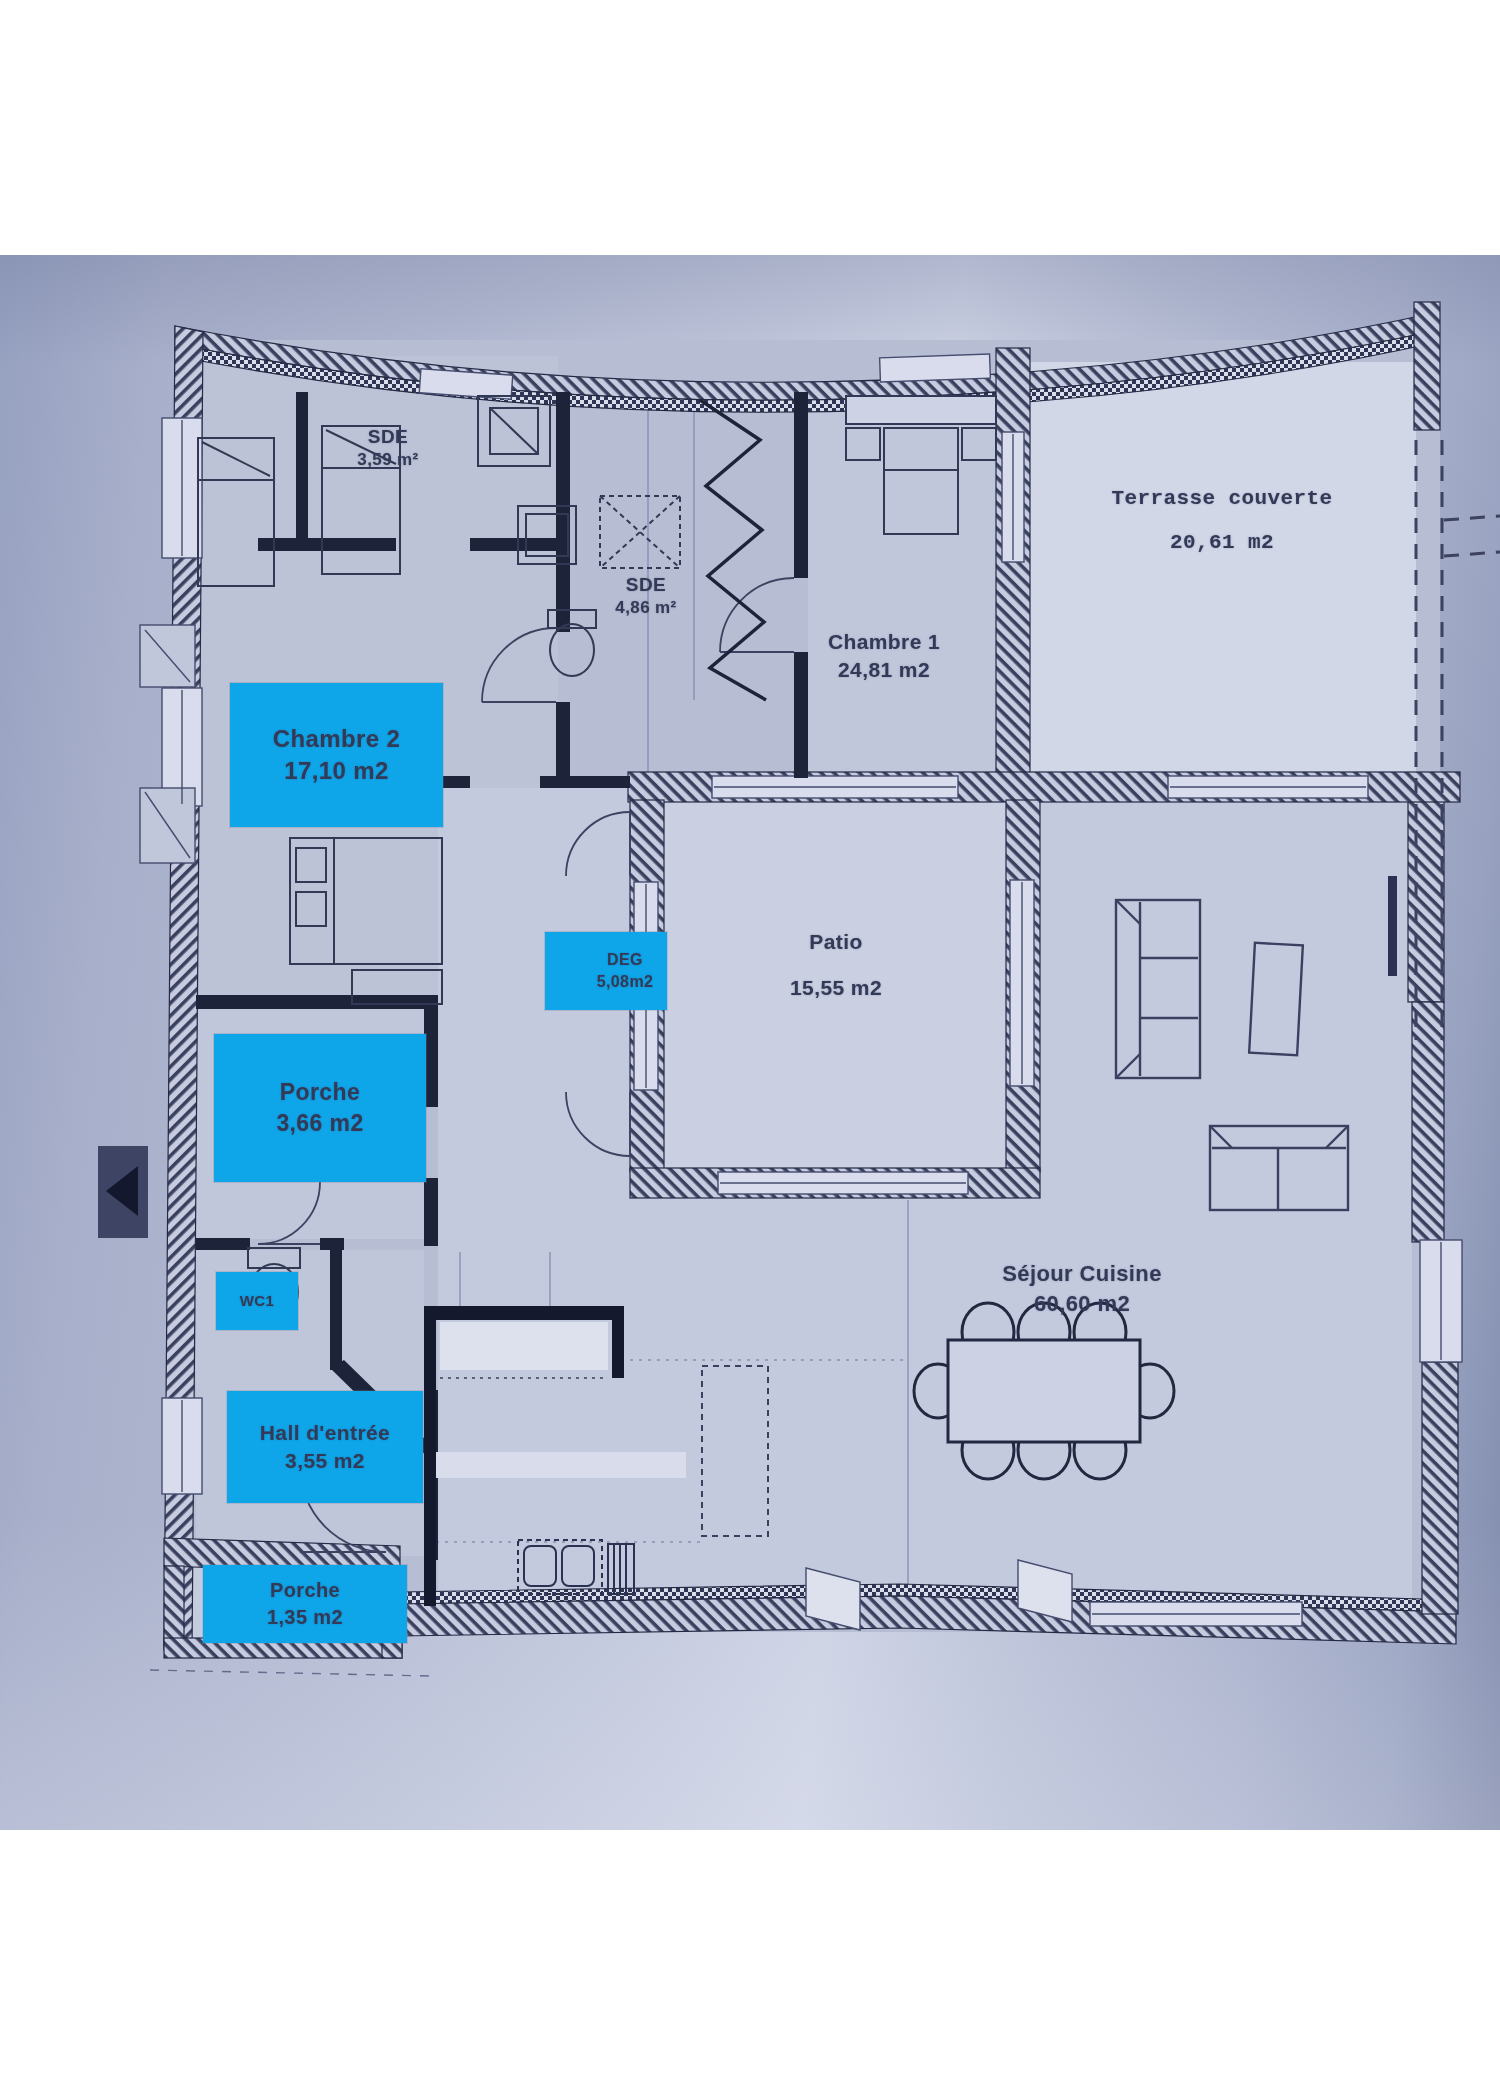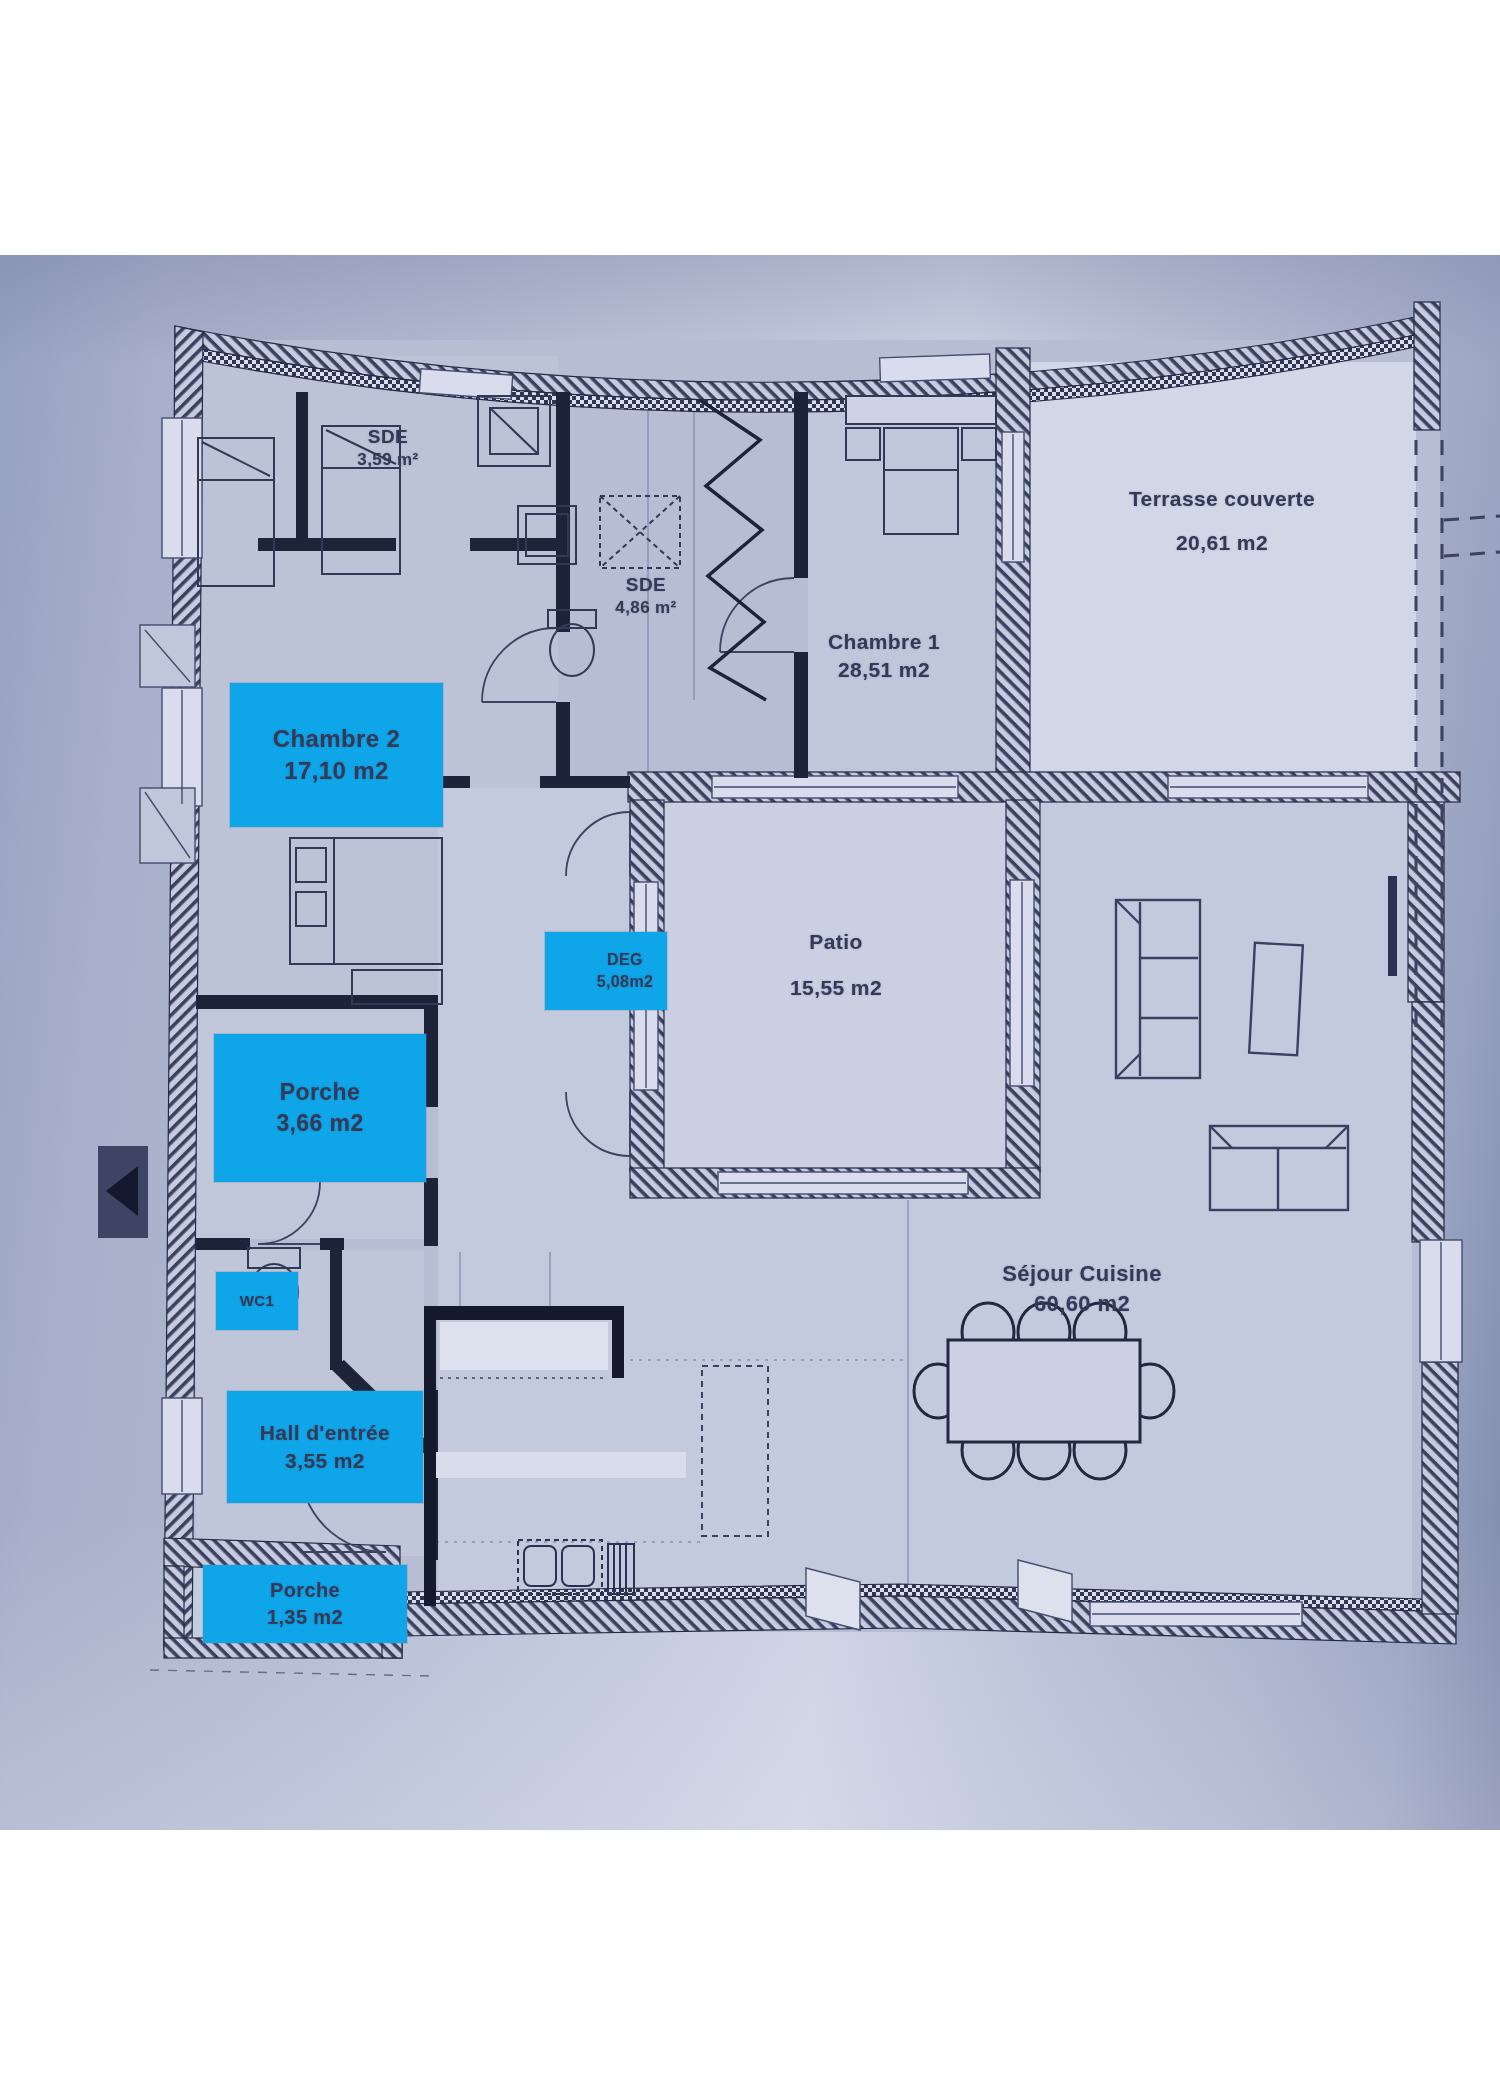--- a/index.html
+++ b/index.html
@@ -16,21 +16,21 @@
   
   .lbl{position:absolute;display:flex;flex-direction:column;align-items:center;
        justify-content:center;text-align:center;color:#333a58;font-weight:bold;
        letter-spacing:.4px;text-shadow:0 0 2px rgba(51,58,88,.35);z-index:5;}
   .boxed{background:#0ea5e9;box-shadow:0 0 0 1px rgba(120,128,160,.28);}
   #lbl-sde1{left:322px;top:420px;width:132px;height:56px;font-size:19px;}
   #lbl-sde1 .ar{font-size:17px;}
   #lbl-sde2{left:580px;top:568px;width:132px;height:56px;font-size:19px;}
   #lbl-sde2 .ar{font-size:17px;}
   #lbl-chambre1{left:792px;top:626px;width:184px;height:60px;font-size:21px;}
-  #lbl-terrasse{left:1090px;top:478px;width:264px;height:86px;font-size:21px;}
+  #lbl-terrasse{left:1090px;top:478px;width:264px;height:86px;font-size:21px;font-family:Liberation Mono, monospace;}
   #lbl-terrasse .ar{margin-top:16px;}
   #lbl-chambre2{left:230px;top:683px;width:213px;height:144px;font-size:24px;}
   #lbl-deg{left:545px;top:932px;width:84px;height:78px;font-size:16px;padding-left:38px;}
   #lbl-patio{left:774px;top:922px;width:124px;height:86px;font-size:21px;}
   #lbl-patio .ar{margin-top:18px;}
   #lbl-cellier{left:214px;top:1034px;width:212px;height:148px;font-size:23px;}
   #lbl-wc{left:216px;top:1272px;width:82px;height:58px;font-size:15px;}
   #lbl-hall{left:227px;top:1391px;width:196px;height:112px;font-size:21px;justify-content:center;}
   #lbl-porche{left:203px;top:1565px;width:204px;height:78px;font-size:20px;}
   #lbl-sejour{left:950px;top:1250px;width:264px;height:78px;font-size:22px;}
@@ -307,21 +307,21 @@
   <div class="lbl" id="lbl-sde1">
     <span class="nm">SDE</span>
     <span class="ar">3,59 m²</span>
   </div>
   <div class="lbl" id="lbl-sde2">
     <span class="nm">SDE</span>
     <span class="ar">4,86 m²</span>
   </div>
   <div class="lbl" id="lbl-chambre1">
     <span class="nm">Chambre 1</span>
-    <span class="ar">28,51 m2</span>
+    <span class="ar">24,81 m2</span>
   </div>
   <div class="lbl" id="lbl-terrasse">
     <span class="nm">Terrasse couverte</span>
     <span class="ar">20,61 m2</span>
   </div>
   <div class="lbl boxed" id="lbl-chambre2">
     <span class="nm">Chambre 2</span>
     <span class="ar">17,10 m2</span>
   </div>
   <div class="lbl boxed" id="lbl-deg">

